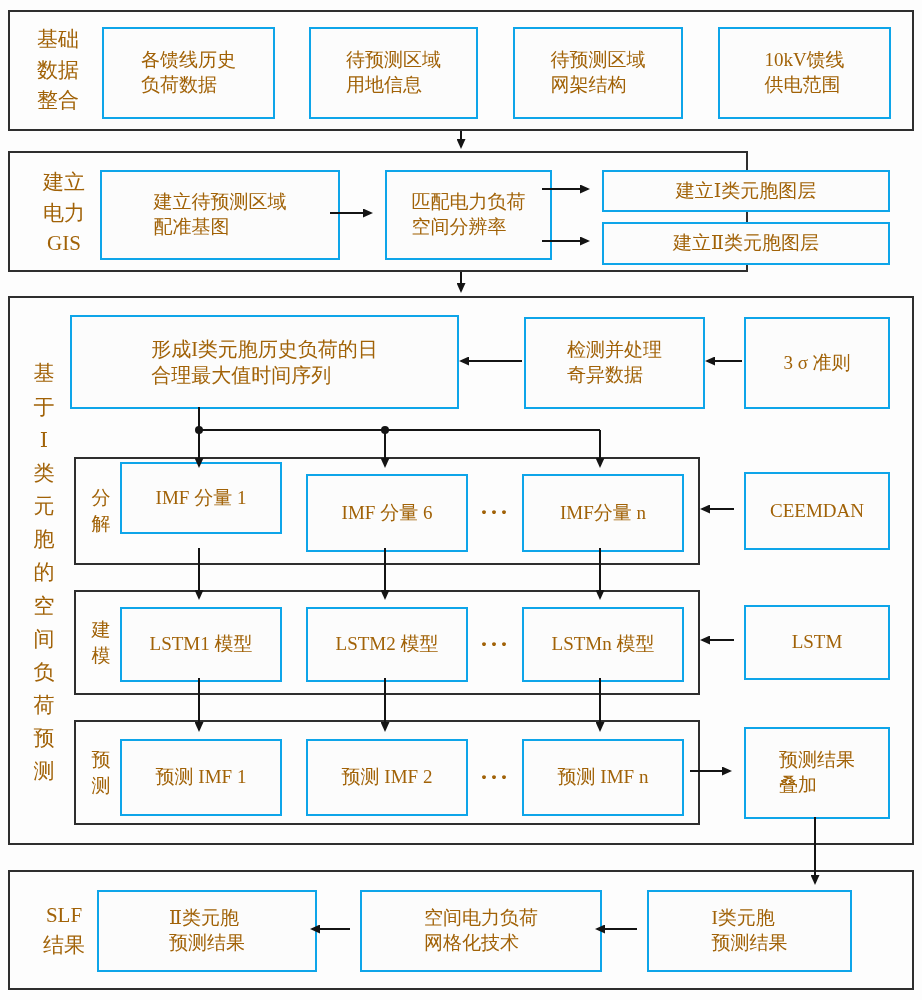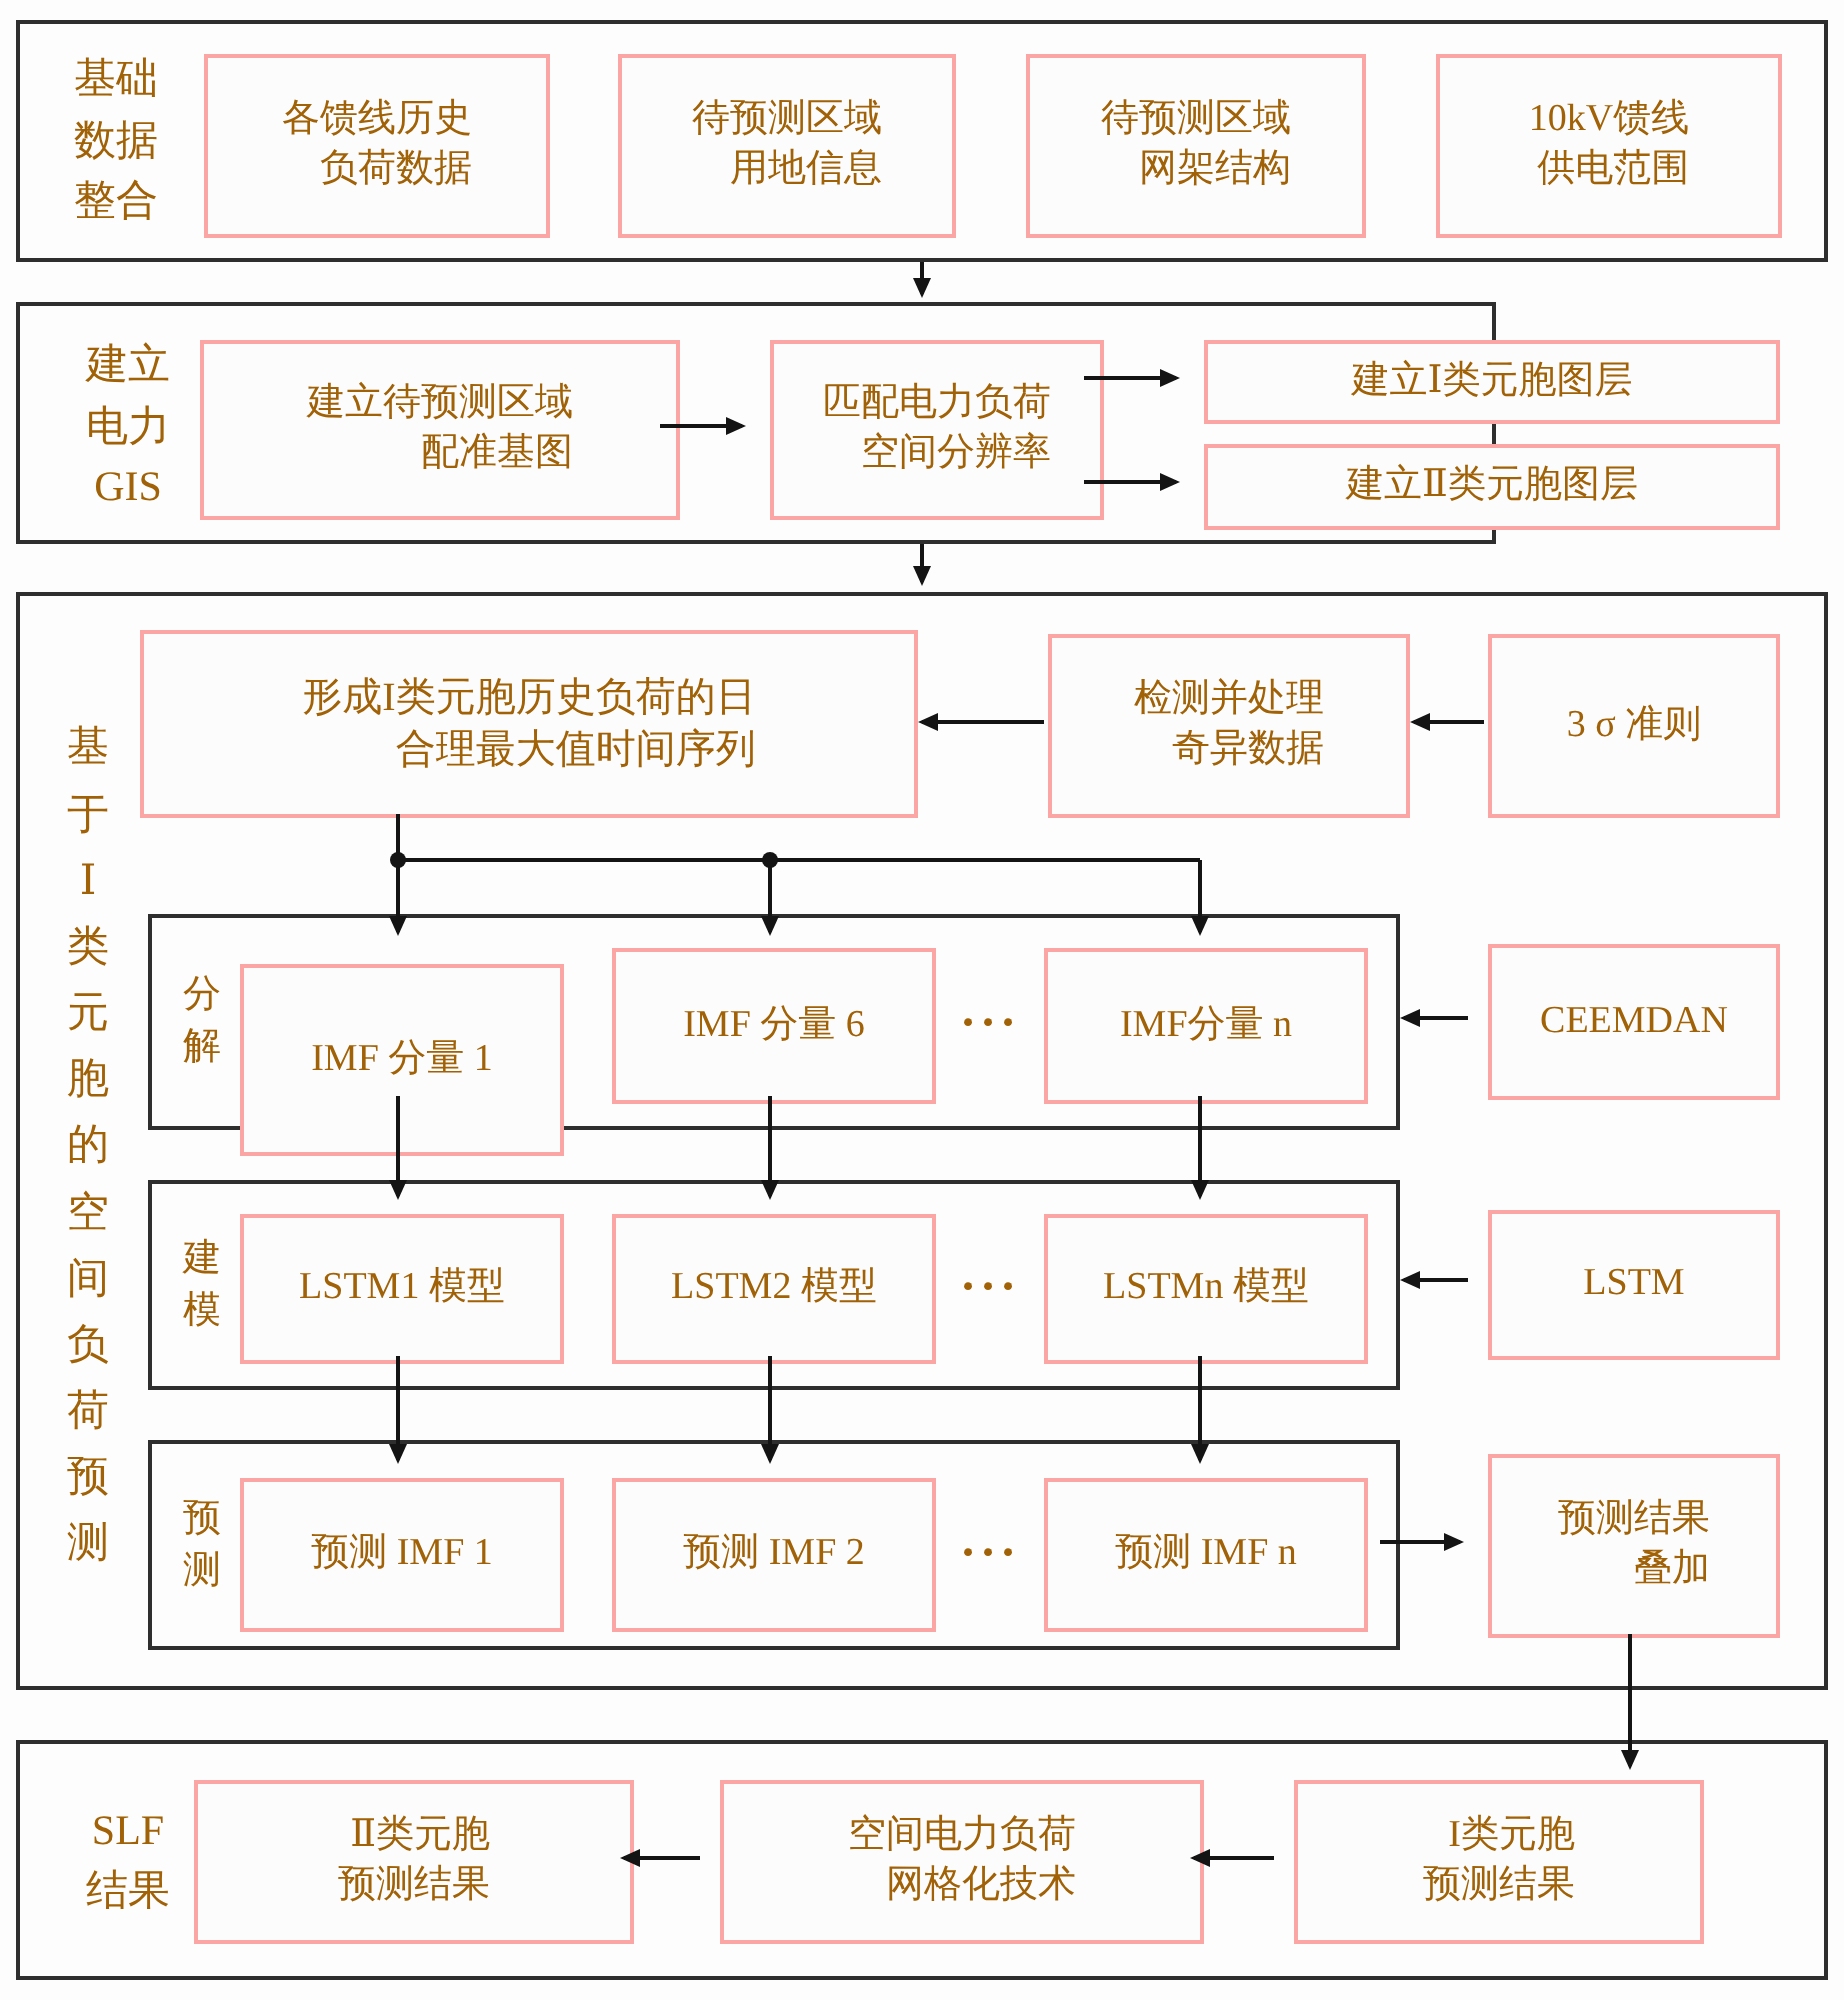--- a/index.html
+++ b/index.html
@@ -3,22 +3,22 @@
 <meta charset="utf-8">
 <style>
   html,body{margin:0;padding:0;background:#ffffff;}
   #stage{
     position:relative;width:922px;height:1000px;background:#fdfdfd;
     font-family:"Liberation Serif","DejaVu Serif",serif;color:#a16207;
     overflow:hidden;
   }
   .sec{position:absolute;border:2px solid #2e2e2e;background:transparent;box-sizing:border-box;}
   .box{
-    position:absolute;border:2px solid #fca5a5;background:#fcfcfc;box-sizing:border-box;
-    display:flex;align-items:center;justify-content:center;text-align:right;
+    position:absolute;border:2px solid #0ea5e9;background:#fcfcfc;box-sizing:border-box;
+    display:flex;align-items:center;justify-content:center;text-align:left;
     font-size:19px;line-height:1.3;white-space:pre-line;
   }
   .biglabel{
     position:absolute;display:flex;align-items:center;justify-content:center;text-align:center;
     font-size:21px;line-height:1.45;white-space:pre-line;font-weight:400;
   }
   .rowlabel{
     position:absolute;display:flex;align-items:center;justify-content:center;text-align:center;
     font-size:19px;line-height:1.35;white-space:pre-line;
   }
@@ -80,21 +80,21 @@
 
     <div class="box" style="left:60px;top:17px;width:389px;height:94px;font-size:20px;">形成I类元胞历史负荷的日
 合理最大值时间序列</div>
     <div class="box" style="left:514px;top:19px;width:181px;height:92px;">检测并处理
 奇异数据</div>
     <div class="box" style="left:734px;top:19px;width:146px;height:92px;">3 σ 准则</div>
 
     <div class="sec" style="left:64px;top:159px;width:626px;height:108px;">
       <div class="rowlabel" style="left:4px;top:23px;width:42px;height:58px;">分
 解</div>
-      <div class="box" style="left:44px;top:23px;width:162px;height:96px;">IMF 分量 1</div>
+      <div class="box" style="left:44px;top:3px;width:162px;height:72px;">IMF 分量 1</div>
       <div class="box" style="left:230px;top:15px;width:162px;height:78px;">IMF 分量 6</div>
       <div class="dots" style="left:394px;top:37px;width:50px;height:32px;">···</div>
       <div class="box" style="left:446px;top:15px;width:162px;height:78px;">IMF分量 n</div>
     </div>
     <div class="box" style="left:734px;top:174px;width:146px;height:78px;">CEEMDAN</div>
 
     <div class="sec" style="left:64px;top:292px;width:626px;height:105px;">
       <div class="rowlabel" style="left:4px;top:22px;width:42px;height:58px;">建
 模</div>
       <div class="box" style="left:44px;top:15px;width:162px;height:75px;">LSTM1 模型</div>

